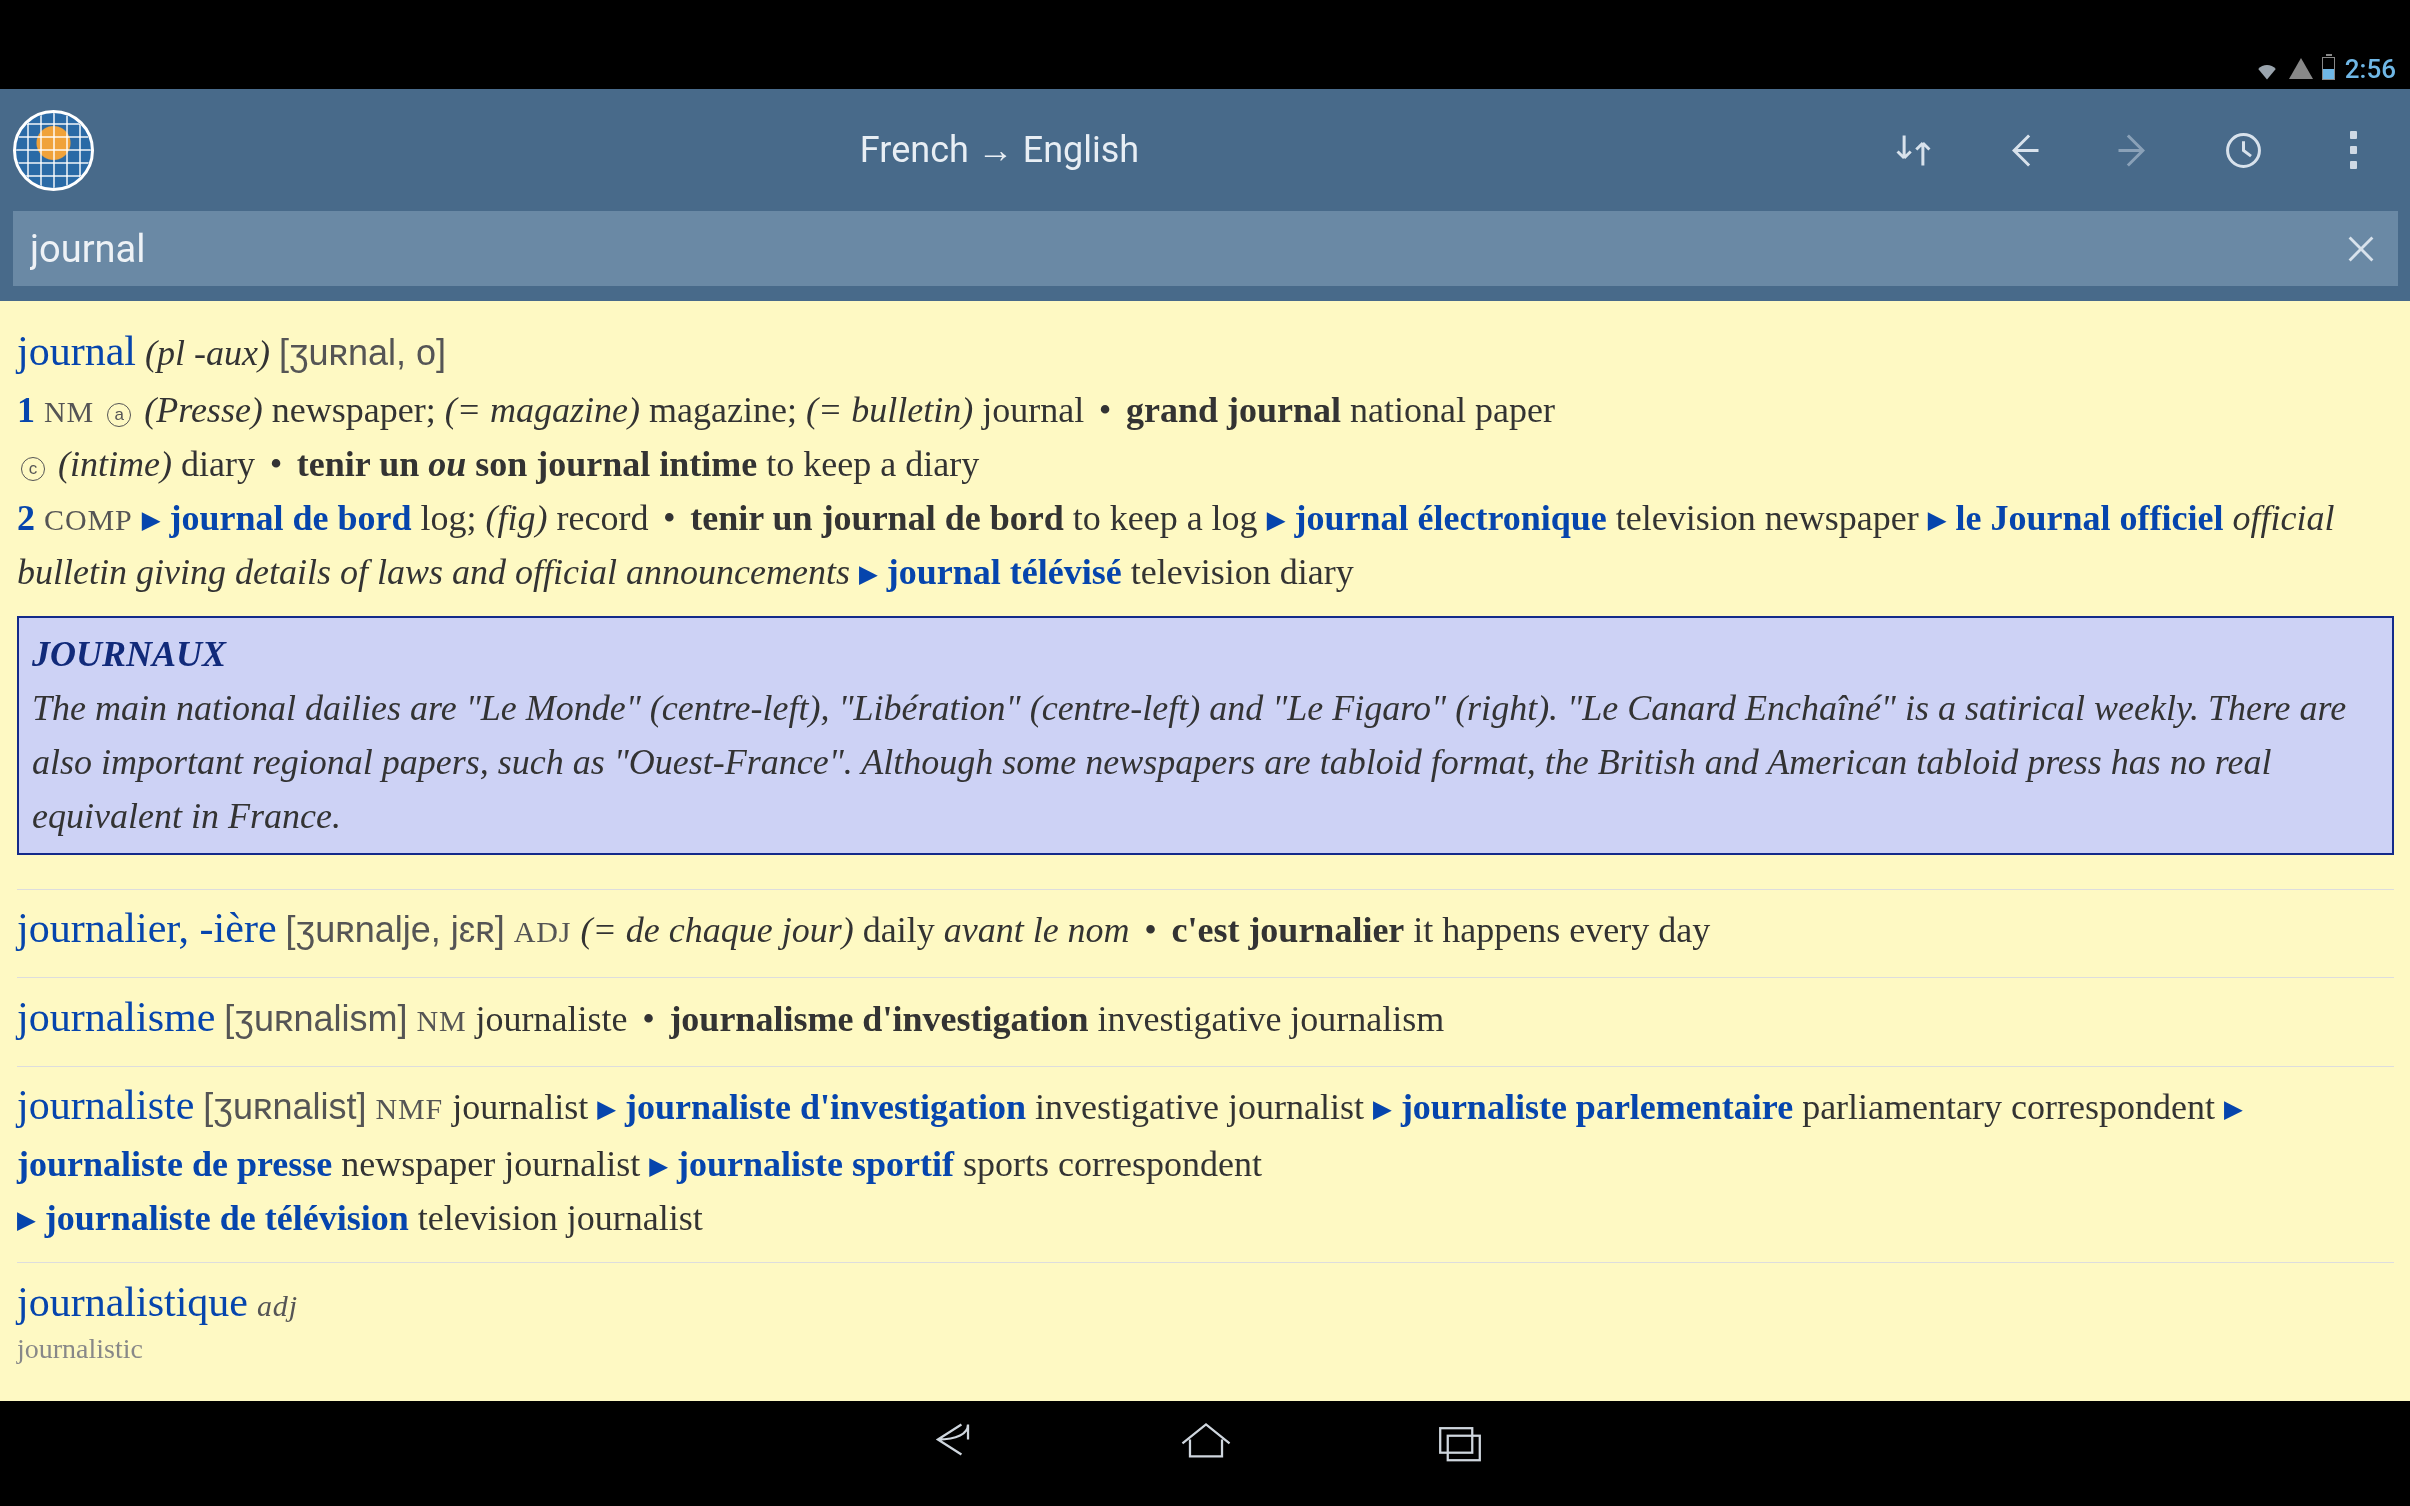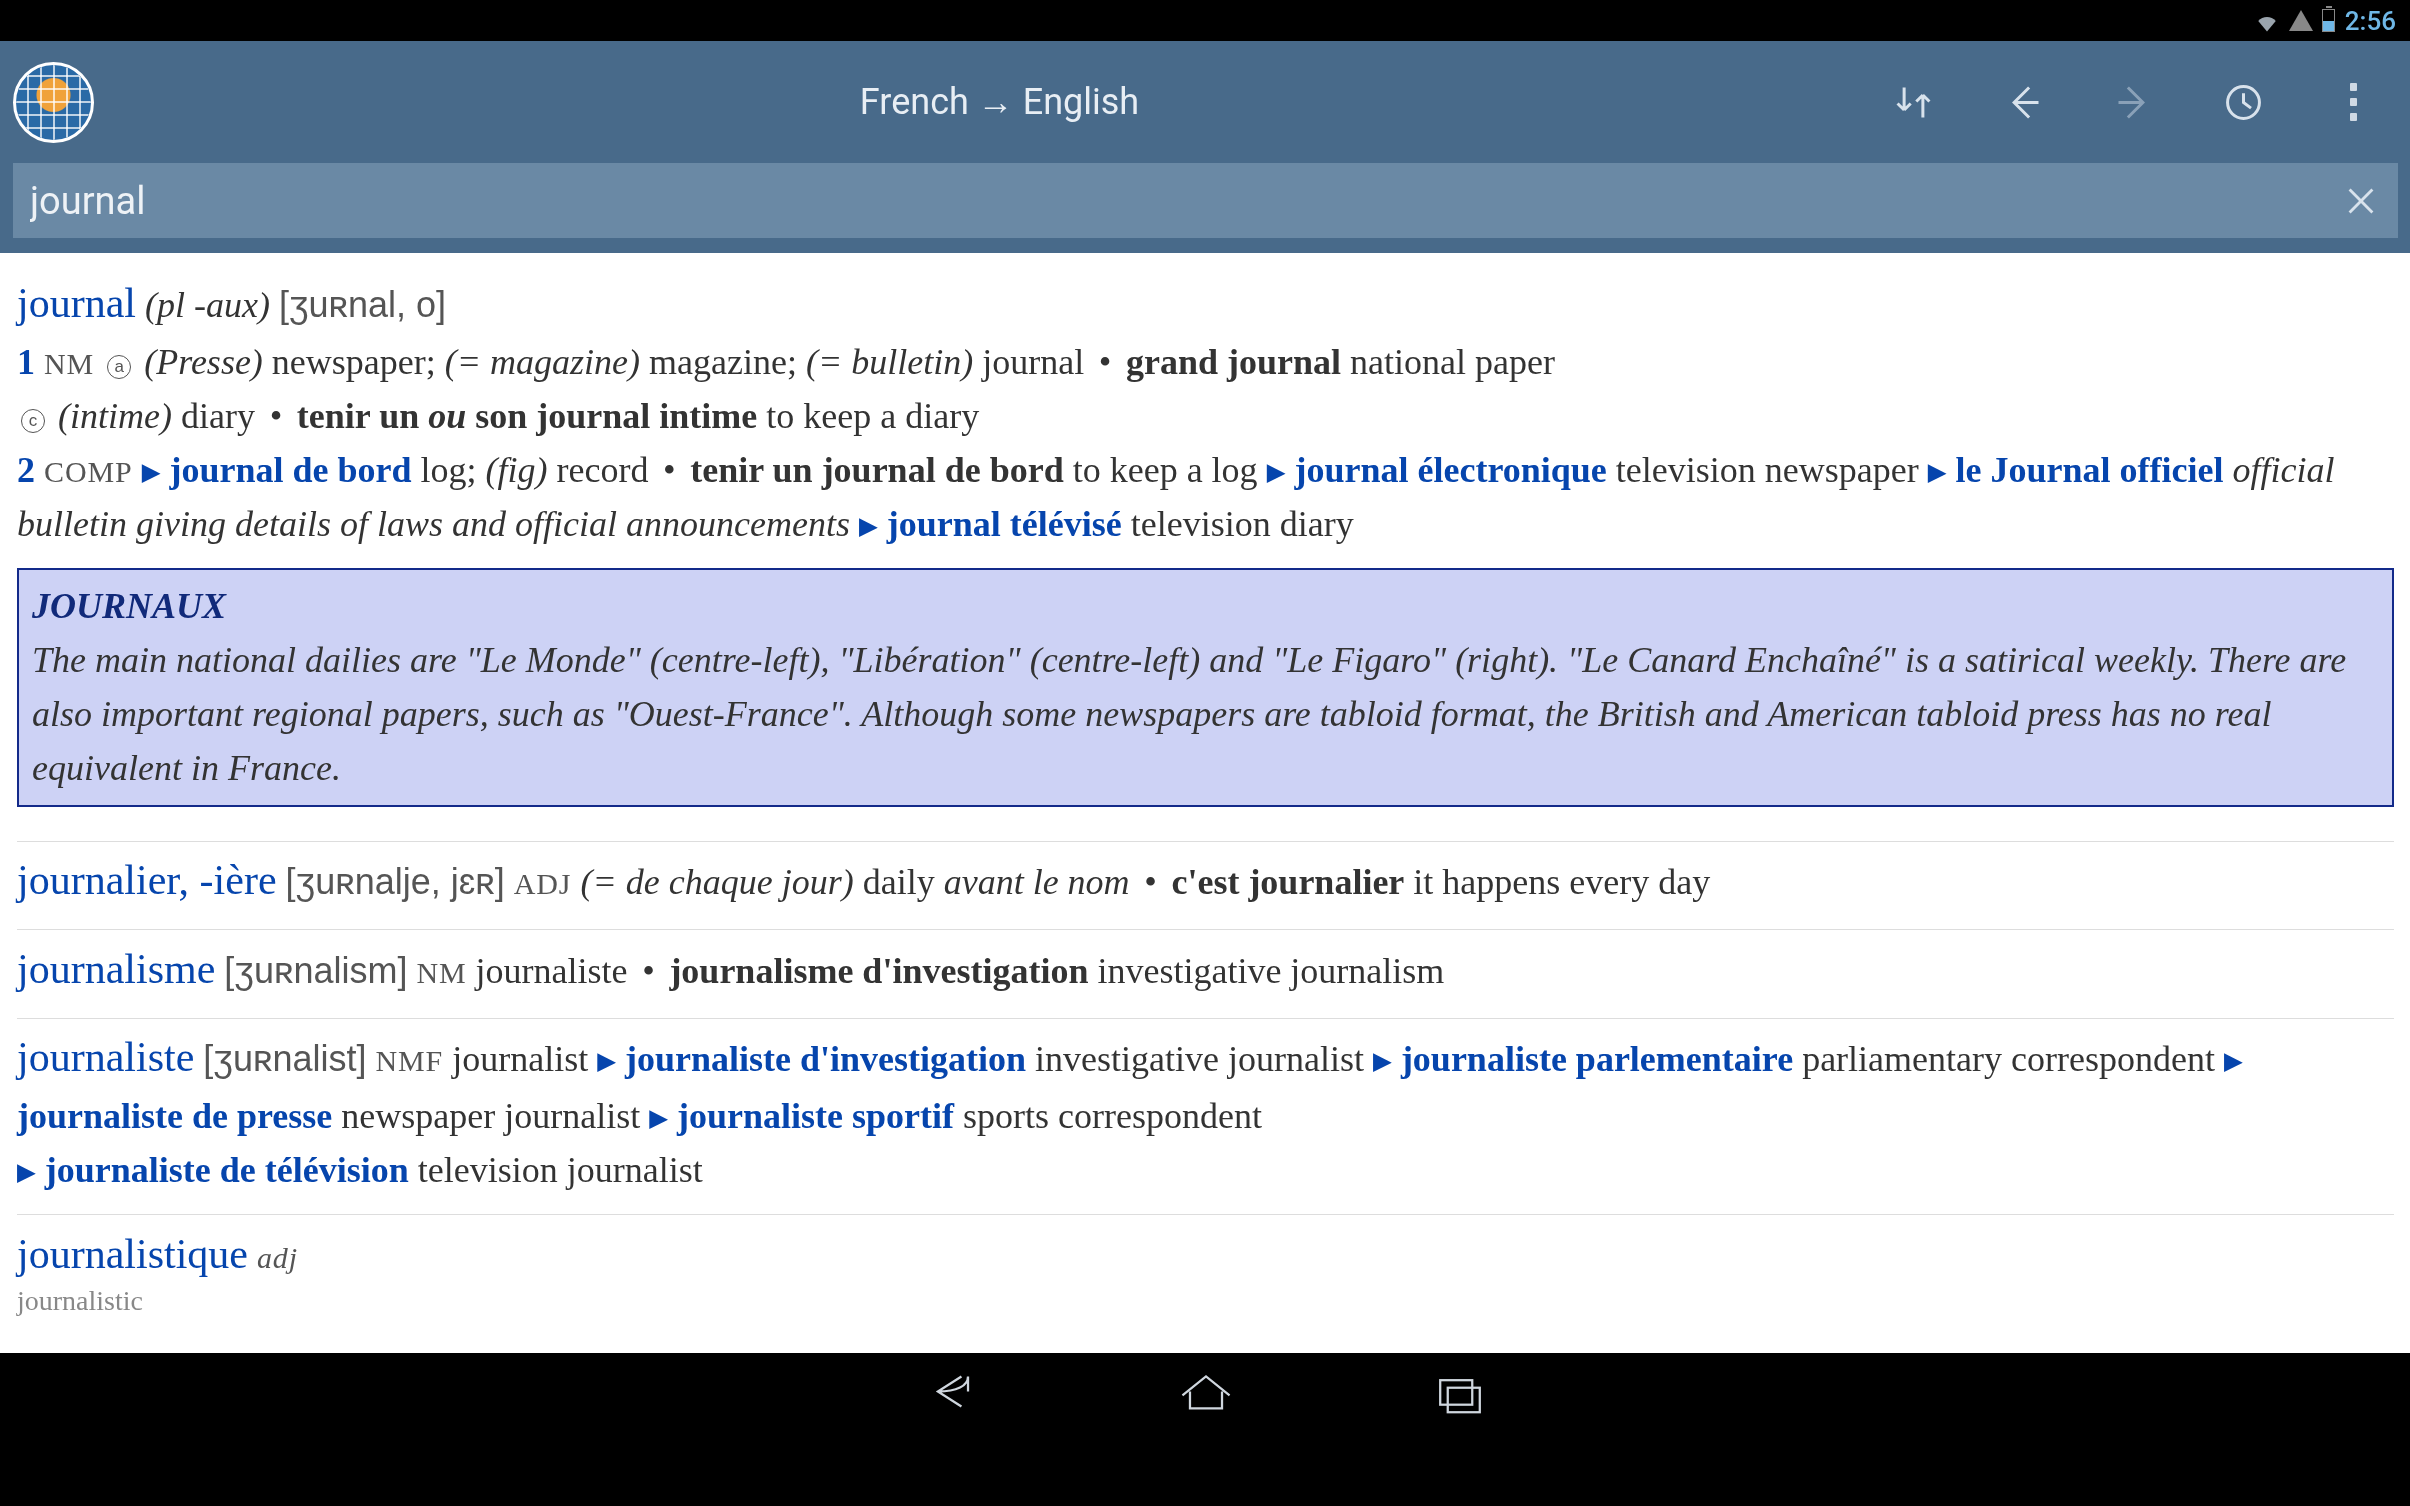--- a/index.html
+++ b/index.html
@@ -1,17 +1,17 @@
 <!DOCTYPE html>
 <html style="font-size:15px"><head>
 <meta charset="utf-8">
 <style>
   * { margin:0; padding:0; box-sizing:border-box; }
   html, body { width:2411px; height:1507px; font-family: Georgia, 'Times New Roman', serif; overflow:hidden; background:#000; }
-  .screen { width:2411px; height:1434px; display:flex; flex-direction:column; }
+  .screen { width:2411px; height:1434px; display:flex; flex-direction:column;margin-top:48px; }
 
   
   .status-bar { height:41px; background:#000; color:#c0c8d0; display:flex; align-items:center; justify-content:flex-end; padding-right:15px; font-family:'Segoe UI', Roboto, Arial, sans-serif; font-size:26px; gap:9.4px; }
   .status-bar .clock { color:#6fb7e6; font-weight:500; }
   .tri { width:0; height:0; border-left:12.2px solid transparent; border-right:12.2px solid transparent; border-bottom:21px solid #888; }
   .batt { width:13px; height:22.6px; border:1.9px solid #888; position:relative; }
   .batt:before { content:""; position:absolute; top:-4.7px; left:2.8px; width:5.6px; height:2.8px; background:#888; }
   .batt .fill { position:absolute; bottom:0; left:0; right:0; height:50%; background:#6fb7e6; }
   .wifi { width:26px; height:21px; position:relative; }
   .wifi svg { width:100%; height:100%; }
@@ -30,21 +30,21 @@
   .kebab span { width:7.5px; height:7.5px; background:#cfd9e4; border-radius:0.9px; }
 
   
   .search-wrap { background:#486a8a; padding:0 13px 15px 13px; }
   .search { background:#6a89a5; height:75px; display:flex; align-items:center; padding:0 17px; }
   .search input { flex:1; background:transparent; border:none; outline:none; color:#eef2f6; font-size:38px; font-family:'Segoe UI', Roboto, Arial, sans-serif; }
   .search .clear { color:#d8e2ec; width:41px; height:41px; display:flex; align-items:center; justify-content:center; }
   .search .clear svg { width:38px; height:38px; stroke:#d8e2ec; stroke-width:3; fill:none; }
 
   
-  .content { flex:1; background:#ffffff; overflow:hidden; padding:11.3px 17px; color:#333; font-size:36px; line-height:1.5; position:relative; }
+  .content { flex:1; background:#fef9c3; overflow:hidden; padding:11.3px 17px; color:#333; font-size:36px; line-height:1.5; position:relative; }
   .entry { border-bottom:0.9px solid #ddd; padding:7.5px 0 17px 0; }
   .entry:last-child { border-bottom:none; }
   .hw { color:#0645ad; font-size:42px; font-weight:400; }
   .inflect { color:#333; font-size:36px; }
   .ipa { color:#555; font-family:Arial, sans-serif; }
   .pos { font-variant:small-caps; color:#555; font-size:30px; letter-spacing:0.9px;text-align:center; }
   .circ { display:inline-block; width:24.5px; height:24.5px; border:1.9px solid #555; border-radius:50%; font-size:17px; text-align:center; line-height:21px; vertical-align:1.9px; color:#555; font-family:Arial; margin:0 3.8px; }
   .it { font-style:italic; }
   .bold { font-weight:700; }
   .blue { color:#0645ad;text-align:center; }

